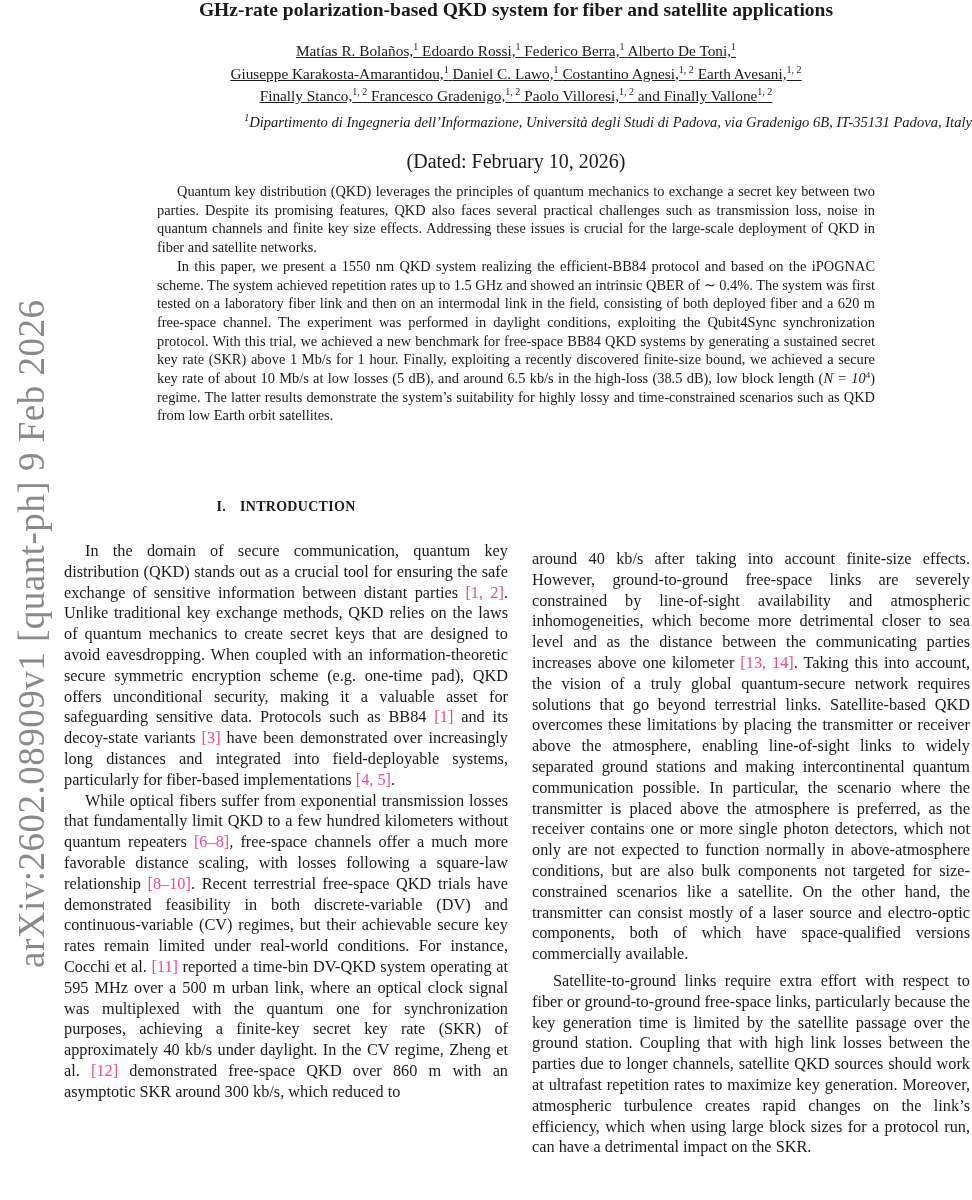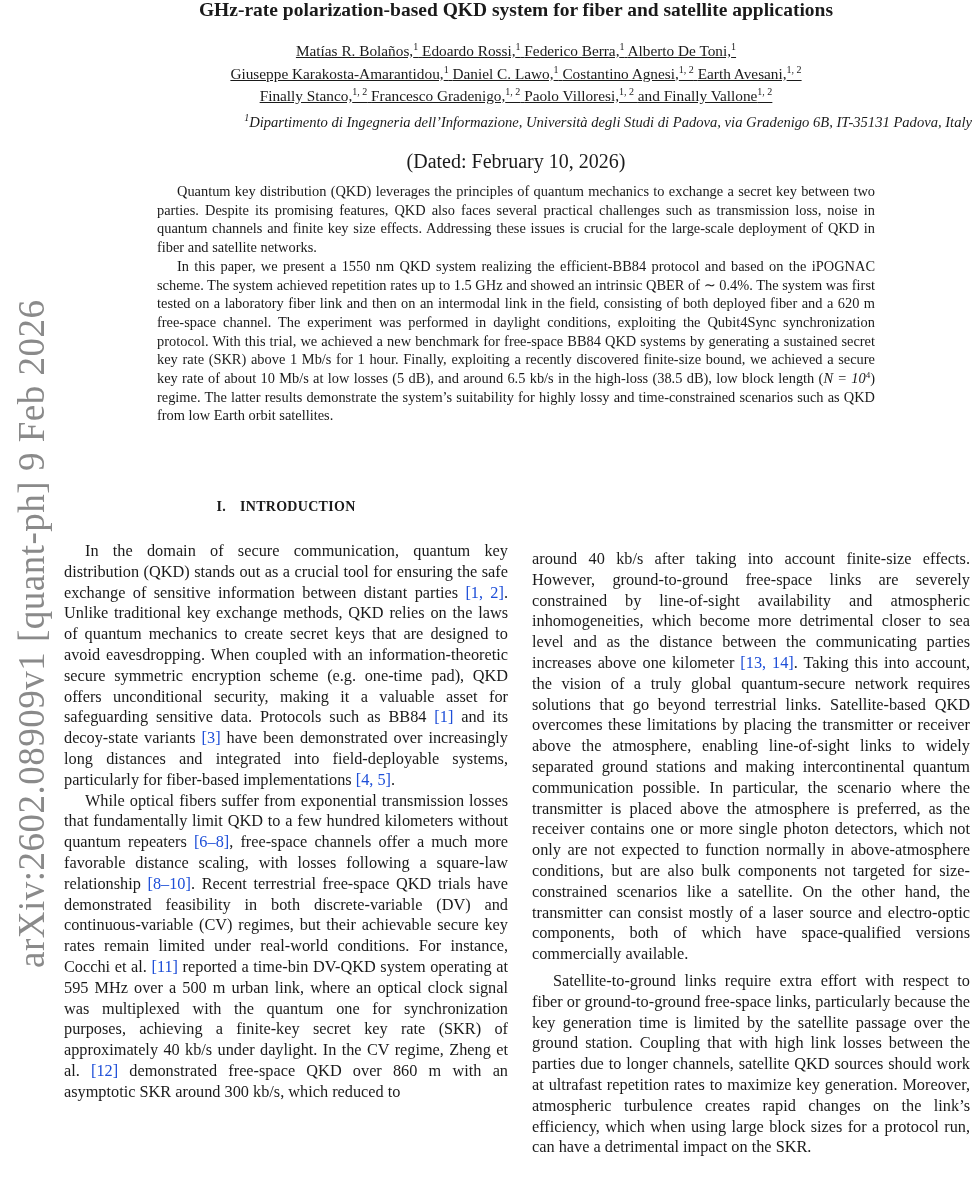--- a/index.html
+++ b/index.html
@@ -47,21 +47,21 @@
   }
   .col p { margin: 0; text-indent: 21px; }
   .col p.cont { text-indent: 0; }
   .col-left { left: 64px; }
   .col-right { left: 532px; top: 522px; width: 438px; margin-top: 27px; }
   .section-head {
     text-align: center; font-weight: bold; font-size: 14px; letter-spacing: 0.3px;
     margin: 0 0 24px 0; line-height: 20px;
   }
   .section-head .num { margin-right: 14px; }
-  .cite { color: #1d4ed8; }
+  .cite { color: #ec4899; }
   .para-gap { margin-top: 6px !important; }
 </style>
 </head>
 <body>
 
 <div class="sidebar-id">
   <span>arXiv:2602.08909v1  [quant-ph]  9 Feb 2026</span>
 </div>
 
 <div class="title">GHz-rate polarization-based QKD system for fiber and satellite applications</div>

